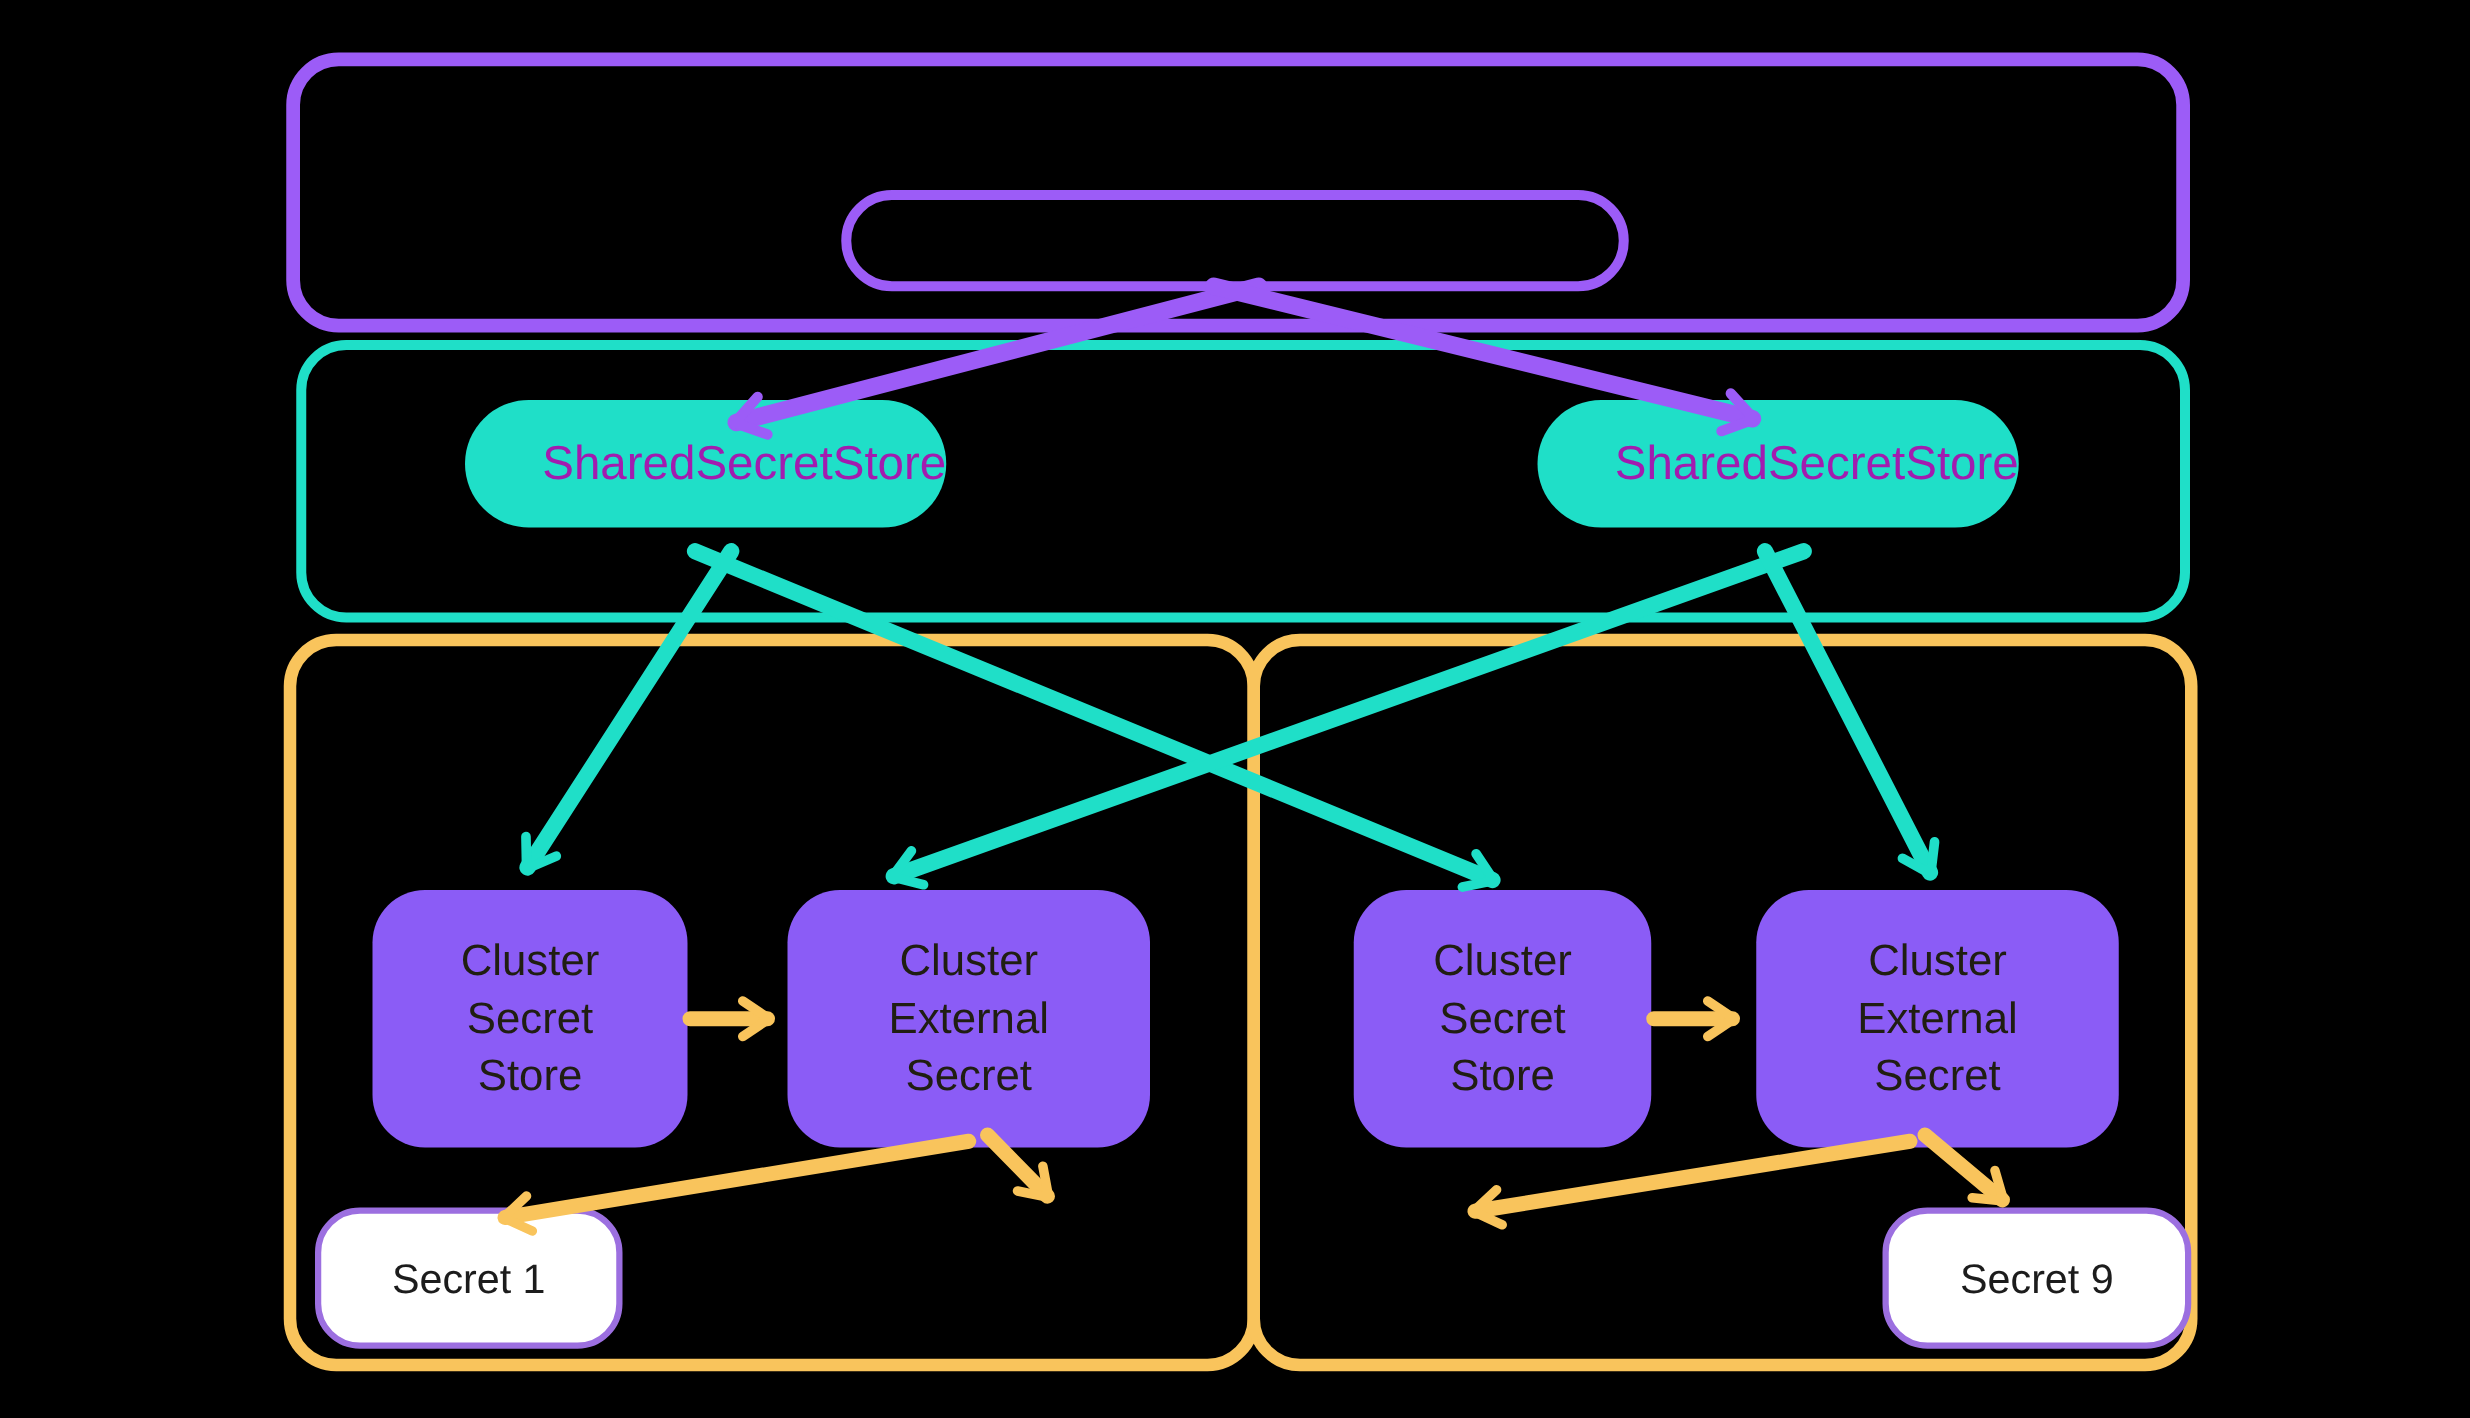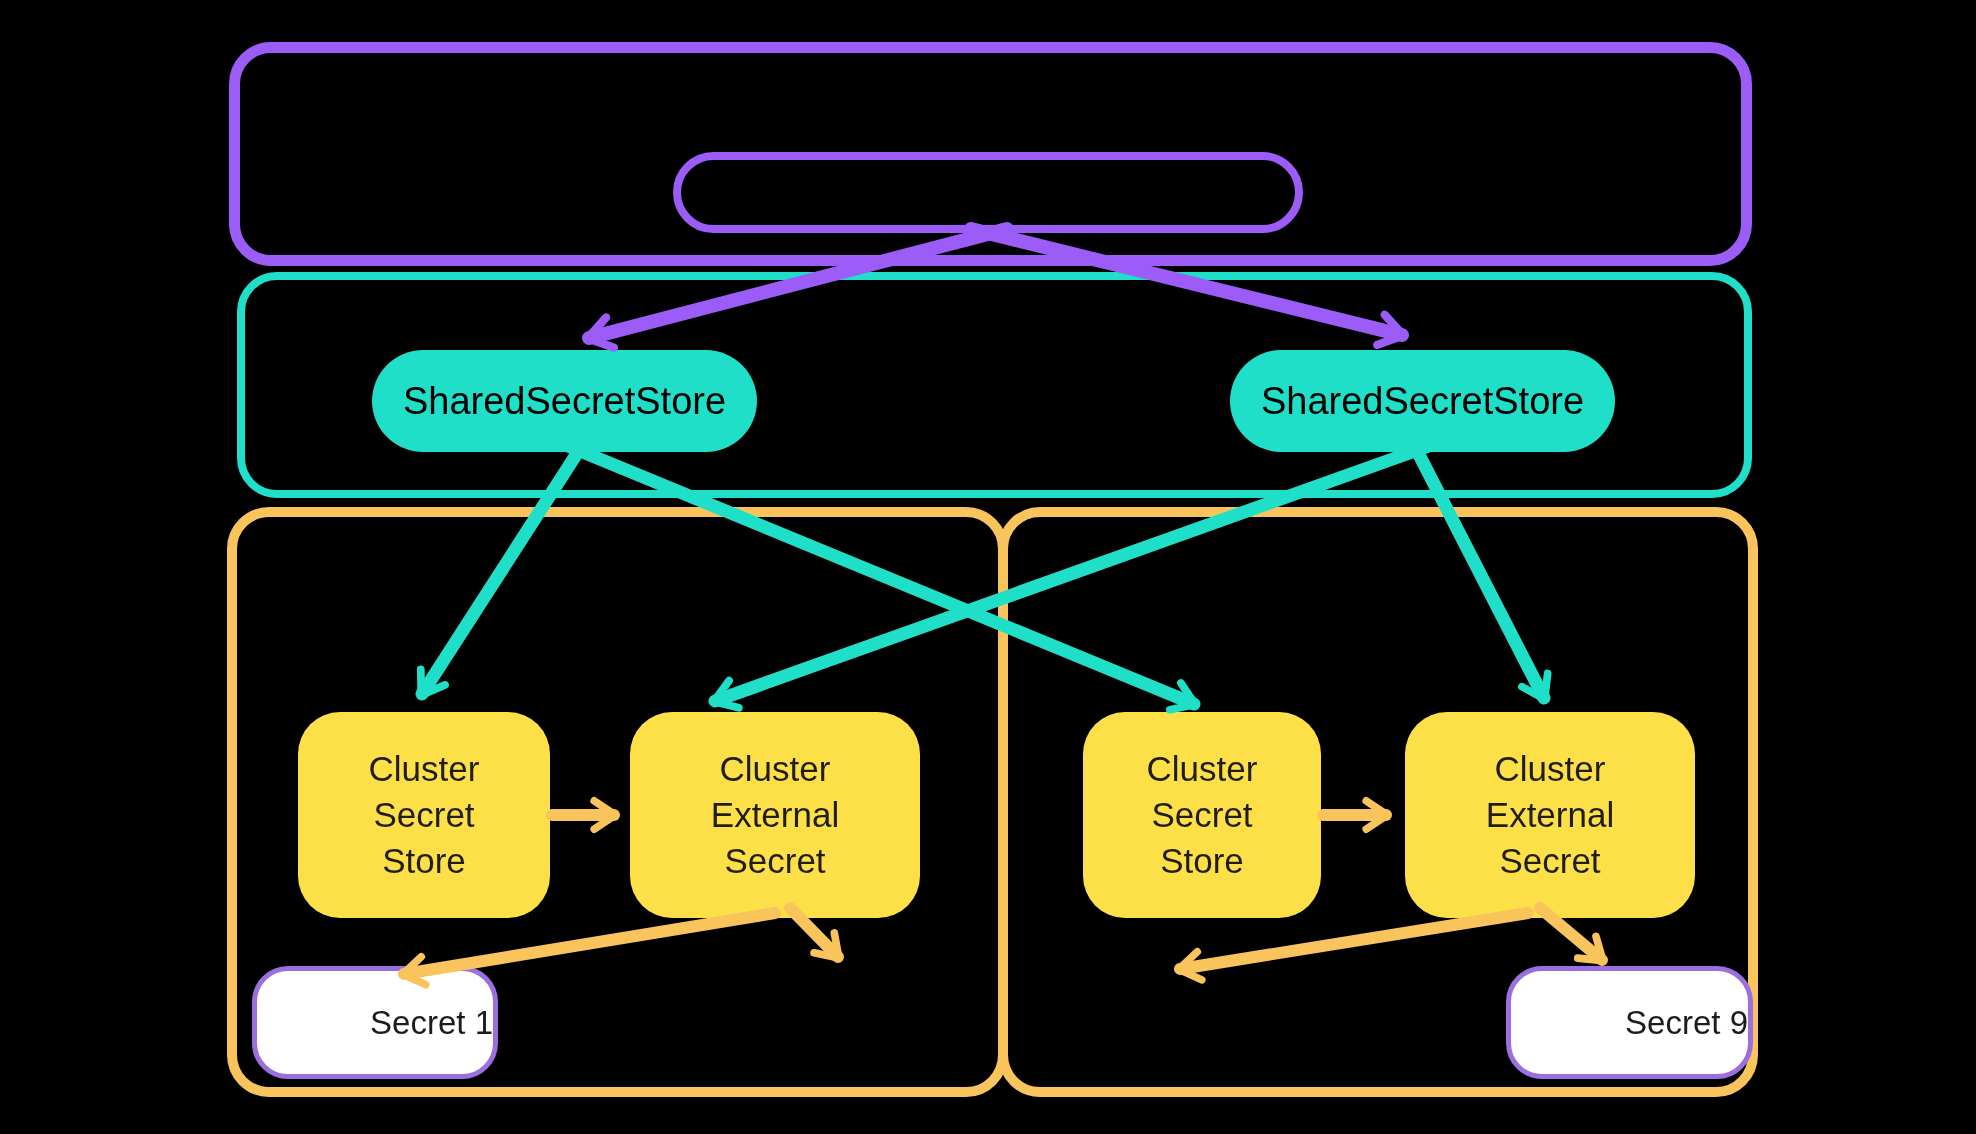--- a/index.html
+++ b/index.html
@@ -31,45 +31,45 @@
   }
   .cluster-box {
     top: 507px; height: 590px;
     border: 10px solid #F9C45C; border-radius: 42px;
   }
   .cluster-left  { left: 227px;  width: 781px; }
   .cluster-right { left: 998px;  width: 760px; }
 
   
   .sss-pill {
-    top: 350px; width: 385px; height: 102px;
+    top: 320px; width: 385px; height: 102px;
     background: #1FDFC8; border-radius: 51px;
-    display: flex; align-items: center; justify-content: center;
-    color: #000000; font-size: 38px; letter-spacing: 0px;
+    display: flex; align-items: center; justify-content: flex-end;
+    color: #a21caf; font-size: 38px; letter-spacing: 0px;
   }
   .sss-left  { left: 372px; }
   .sss-right { left: 1230px; }
 
   .node {
     top: 712px; height: 206px;
-    background: #fde047; border-radius: 42px;
+    background: #8b5cf6; border-radius: 42px;
     display: flex; flex-direction: column;
     align-items: center; justify-content: center;
     color: #201E12; font-size: 35px; line-height: 46px;
     text-align: center;
   }
   .css-left  { left: 298px;  width: 252px; }
   .ces-left  { left: 630px;  width: 290px; }
   .css-right { left: 1083px; width: 238px; }
   .ces-right { left: 1405px; width: 290px; }
 
   .secret-pill {
     top: 966px; height: 113px;
     background: #FFFFFF; border: 5px solid #9C6FE0; border-radius: 36px;
-    display: flex; align-items: center; justify-content: flex-end;
+    display: flex; align-items: center; justify-content: center;
     color: #1C1C1C; font-size: 33px;
   }
   .secret-1 { left: 252px;  width: 246px; }
   .secret-2 { left: 728px;  width: 249px; }
   .secret-3 { left: 1032px; width: 245px; }
   .secret-4 { left: 1506px; width: 247px; }
 
   .arrows {
     position: absolute; left: 0; top: 0;
     width: 1976px; height: 1134px;

